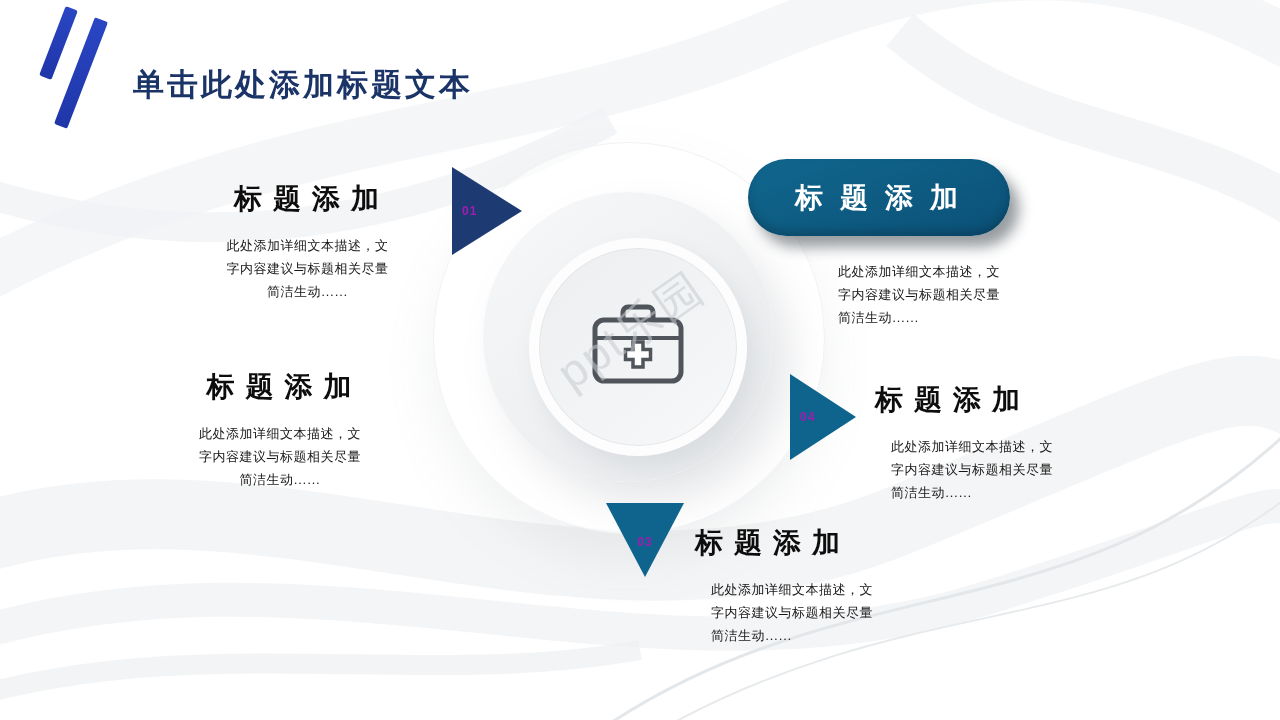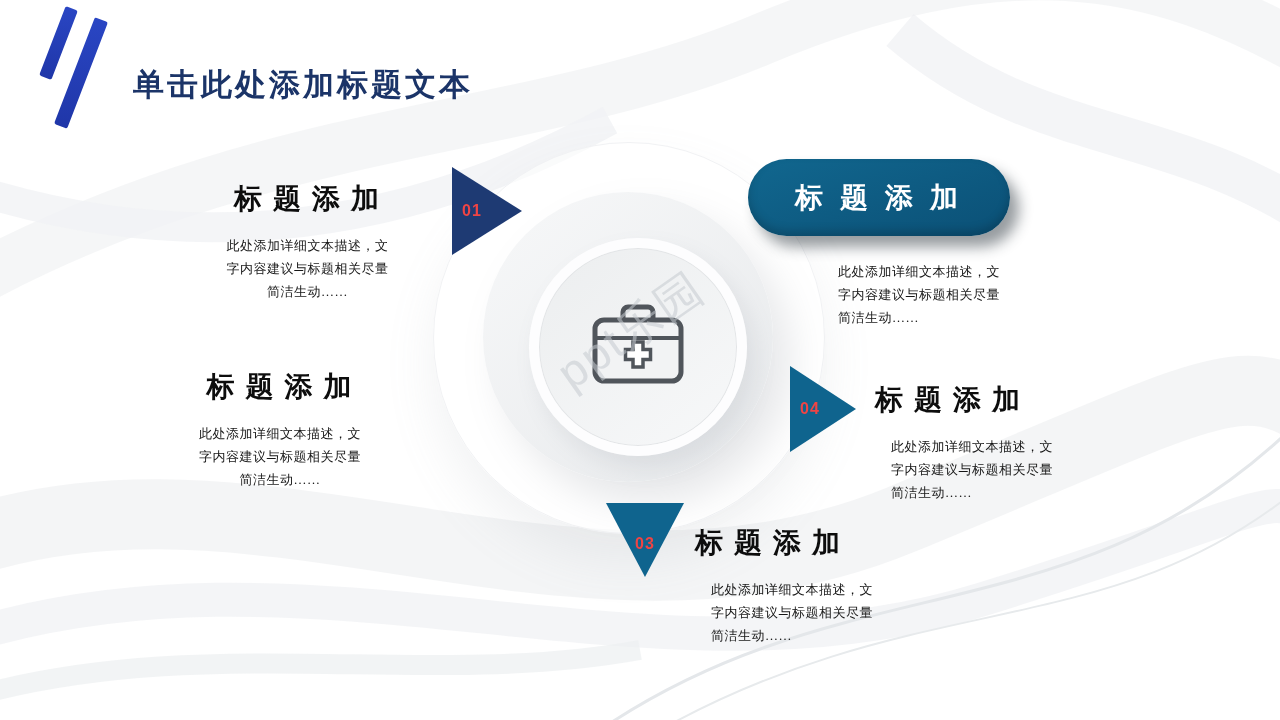--- a/index.html
+++ b/index.html
@@ -48,28 +48,28 @@
   .item-2{left:155px;top:368px;width:250px;text-align:center;}
   .item-3-head{left:695px;top:524px;}
   .item-3-body{left:695px;top:562px;width:240px;text-align:left;}
   .item-4-head{left:875px;top:381px;}
   .item-4-body{left:875px;top:419px;width:245px;text-align:left;}
   .pill-body{left:822px;top:244px;width:245px;text-align:left;}
 
   
   .tri{position:absolute;z-index:4;}
   .tri svg{display:block;}
-  .tri .num{position:absolute;color:#ef4444;font-weight:700;font-size:16px;
+  .tri .num{position:absolute;color:#a21caf;font-weight:700;font-size:12px;
     font-family:"Liberation Sans","DejaVu Sans",sans-serif;letter-spacing:1px;}
   .tri-right .num{left:10px;top:50%;transform:translateY(-50%);}
   .tri-down .num{left:50%;top:8px;transform:translateX(-50%);margin-top:24px;}
   .tri-1{left:452px;top:167px;}
   .tri-2{left:423px;top:366px;}
   .tri-3{left:606px;top:503px;}
-  .tri-4{left:790px;top:366px;}
+  .tri-4{left:790px;top:374px;}
 
   
   .pill{position:absolute;left:748px;top:159px;width:262px;height:77px;z-index:4;
     border-radius:40px;background:linear-gradient(160deg,#11678f,#0b5076);
     box-shadow:9px 11px 14px rgba(25,35,45,0.45), inset 0 -5px 10px rgba(0,0,0,0.18);
     display:flex;align-items:center;justify-content:center;}
   .pill .heading{color:#ffffff;margin:0;letter-spacing:5px;}
 </style>
 </head>
 <body>

